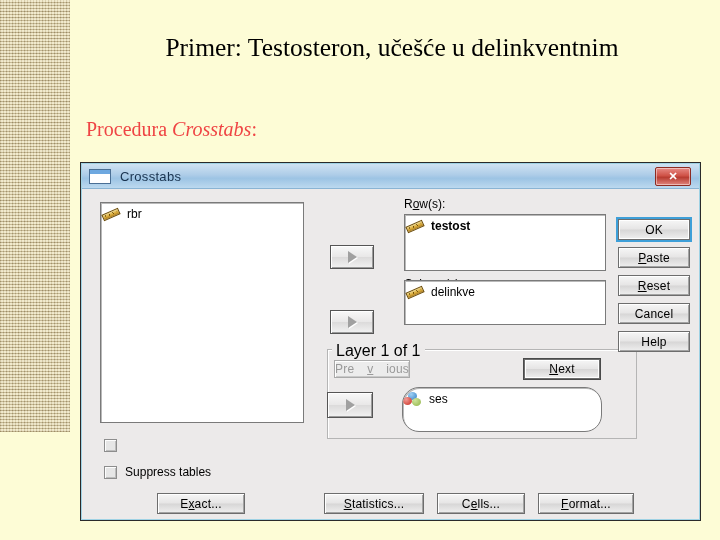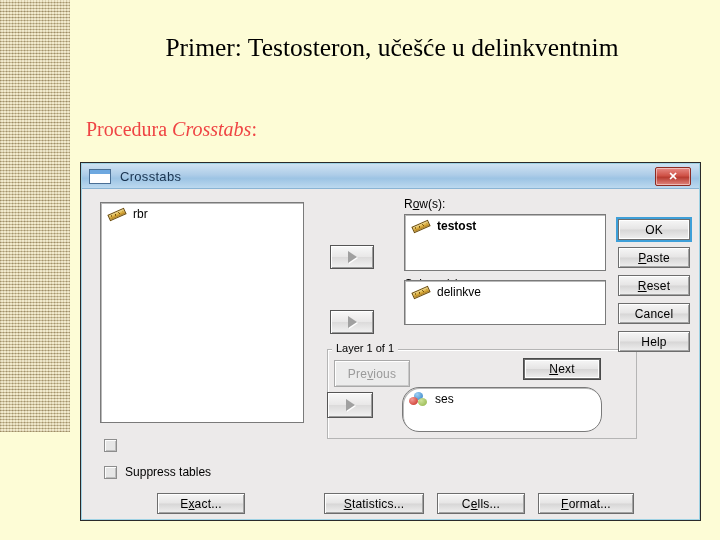--- a/index.html
+++ b/index.html
@@ -82,21 +82,21 @@
 
   #body{position:absolute;left:1px;top:26px;right:1px;bottom:1px;background:#eceaea;}
 
   .listbox{
     position:absolute;background:#fff;border:1px solid #7a7a7a;
     box-shadow:inset 1px 1px 0 #b9b9b9;
     box-sizing:border-box;overflow:hidden;
   }
   .varrow{
     display:flex;align-items:center;gap:6px;
-    padding:4px 0 0 6px;font-size:12px;color:#000;
+    padding:4px 0 0 0;font-size:12px;color:#000;
     font-family:"Liberation Sans", sans-serif;
   }
 
   
   .ic-scale{
     width:20px;height:13px;flex:0 0 auto;position:relative;
   }
   .ic-scale i{
     position:absolute;left:1px;top:3px;width:18px;height:7px;
     background:linear-gradient(180deg,#f2dc8e 0%,#d9ab3c 55%,#b07f1d 100%);
@@ -153,21 +153,21 @@
   }
 
   
   .groupbox{
     position:absolute;box-sizing:border-box;
     border:1px solid #b5b5b5;
     box-shadow:inset 1px 1px 0 #ffffff;
   }
   .grouptitle{
     position:absolute;background:#eceaea;padding:0 4px;
-    font-size:11px;color:#000;white-space:nowrap;
+    font-size:16px;color:#000;white-space:nowrap;
     font-family:"Liberation Sans", sans-serif;
   }
 
   
   .cbrow{position:absolute;display:flex;align-items:center;gap:8px;}
   .cbox{
     width:13px;height:13px;box-sizing:border-box;
     background:#e6e6e6;border:1px solid #8d8d8d;
     box-shadow:inset 1px 1px 0 #fdfdfd, inset -1px -1px 0 #bdbdbd;
   }
@@ -231,21 +231,21 @@
           <span class="ic-scale">
               <i></i>
             </span>
           <span>delinkve</span>
         </div>
       </div>
 
       <div class="groupbox" style="left:245px;top:160px;width:310px;height:90px;"></div>
       <div class="grouptitle" style="left:250px;top:153px;">Layer 1 of 1</div>
 
-      <div class="btn disabled" style="left:252px;top:171px;width:76px;height:27px;">
+      <div class="btn disabled" style="left:252px;top:171px;width:76px;height:18px;justify-content:space-between;">
           <span>Pre</span>
           <u>v</u>
           <span>ious</span>
         </div>
 
       <div class="btn" style="left:442px;top:170px;width:76px;height:20px;box-shadow:inset 0 0 0 1px #fff, 0 0 0 1px #4a4a4a;">
           <span></span>
           <u>N</u>
           <span>ext</span>
         </div>

